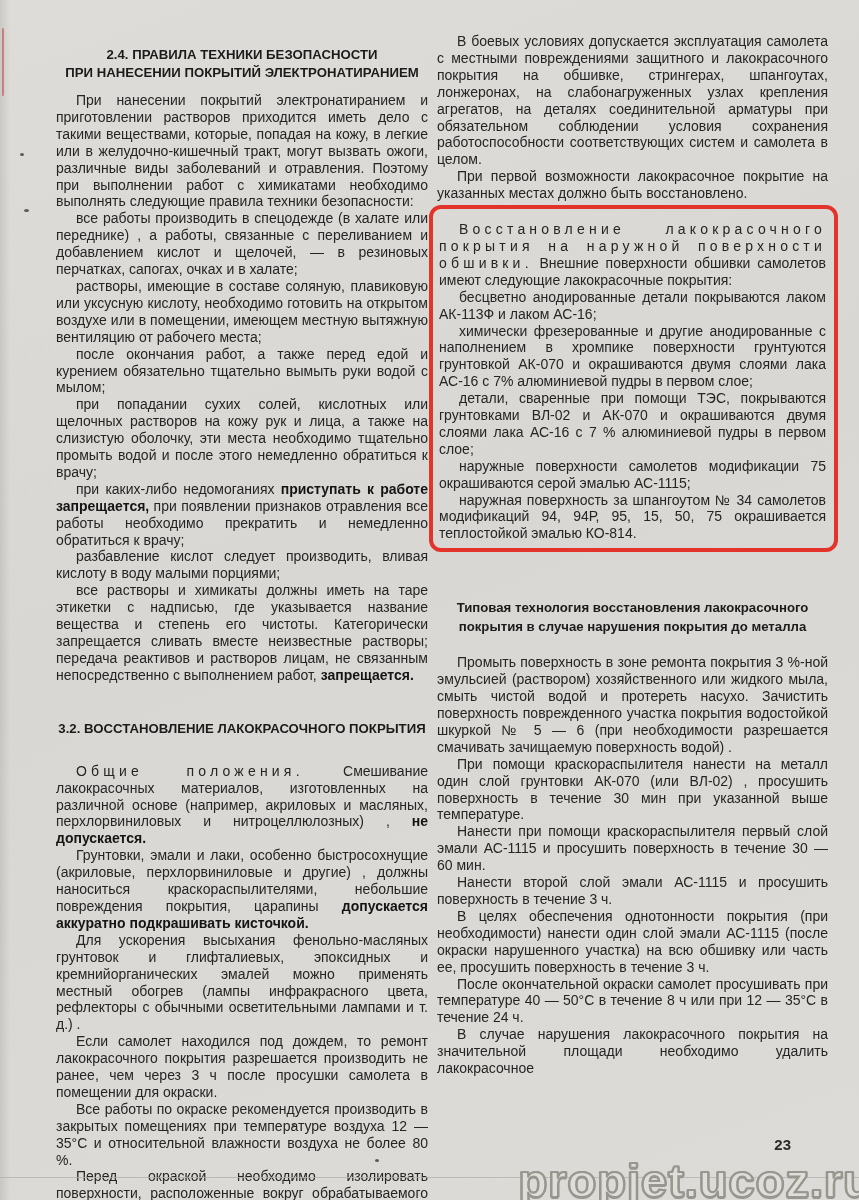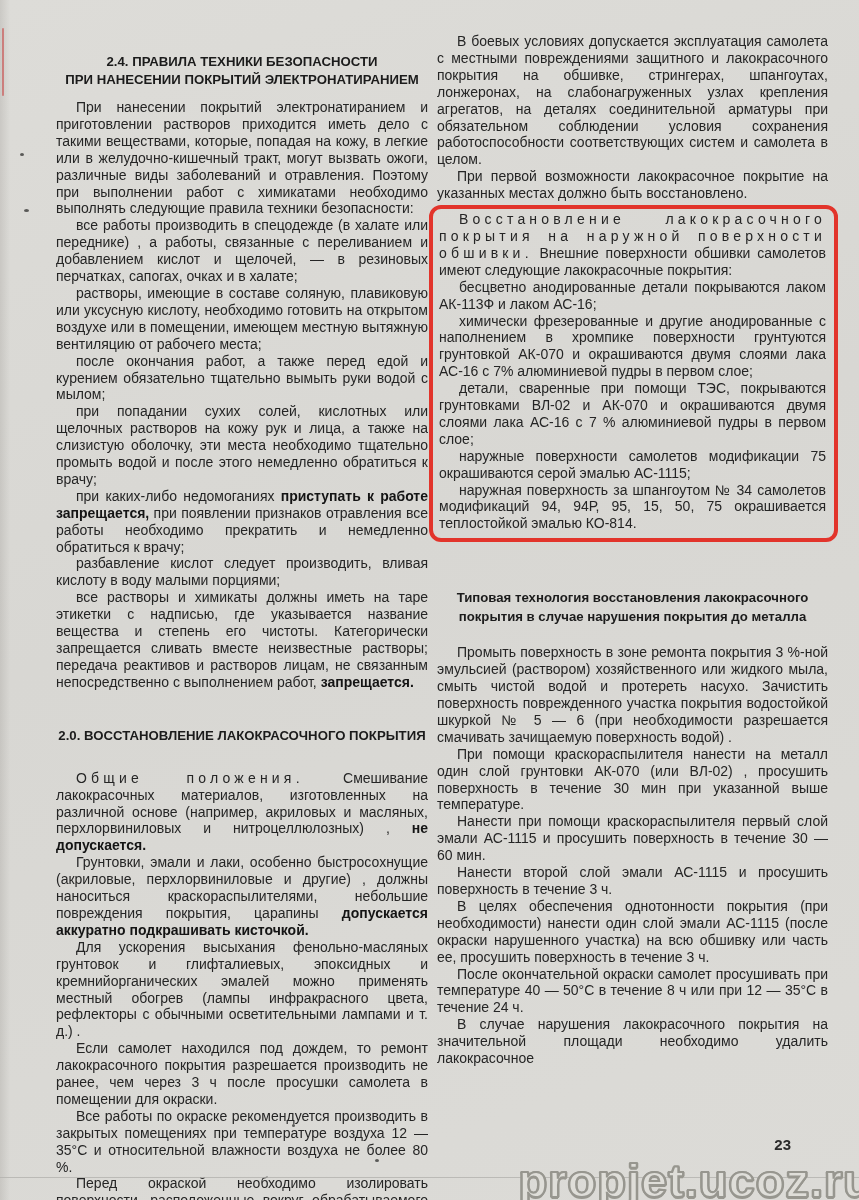--- a/index.html
+++ b/index.html
@@ -12,28 +12,28 @@
   .edge-shade { position:absolute; left:0; top:0; width:10px; height:100%;
     background:linear-gradient(90deg, rgba(120,115,110,0.18), rgba(120,115,110,0)); }
   .col { position:absolute; font-size:14px; line-height:16.9px; text-align:justify; }
   .col-left  { left:56px;  top:36px; width:372px; }
   .col-right { left:437px; top:33px; width:391px; }
   p { margin:0; text-indent:20px; }
   p.no-indent { text-indent:0; }
   b { font-weight:bold; color:#141414; }
   .h1, .h2, .h3 { font-weight:bold; text-align:center; text-indent:0;
     font-size:13.2px; line-height:18px; color:#1b1b1b; }
-  .h1 { margin:17px 0 10px 0; }
+  .h1 { margin:10px 0 10px 0; }
   .h2 { margin:36px 0 25px 0; }
   .h3 { margin:46px 0 18px 0; line-height:19px; }
   .h-line { display:block; white-space:nowrap; }
   .spaced { letter-spacing:0.30em; }
   .highlight-box {
     border:4px solid #e2342b; border-radius:12px;
-    margin:3px -10px 0 -8px; padding:2px 8px 6px 6px;
+    margin:3px -10px 0 -8px; padding:12px 8px 6px 6px;
   }
   .page-number { position:absolute; top:1136px; right:68px;
     font-size:15px; font-weight:bold; color:#2a2a2a; }
   .watermark {
     position:absolute; bottom:-8px; right:-14px; white-space:nowrap;
     font-size:47px; font-weight:bold; letter-spacing:1px;
     color:rgba(229,228,224,0.92);
     -webkit-text-stroke:2px #97968f;
     text-shadow: 1.5px 0 0 #98978f, -1.5px 0 0 #98978f, 0 1.5px 0 #98978f, 0 -1.5px 0 #98978f;
   }
@@ -65,21 +65,21 @@
     </div>
     <p>При нанесении покрытий электронатиранием и приготовлении растворов приходится иметь дело с такими веществами, которые, попадая на кожу, в легкие или в желудочно-кишечный тракт, могут вызвать ожоги, различные виды заболеваний и отравления. Поэтому при выполнении работ с химикатами необходимо выполнять следующие правила техники безопасности:</p>
     <p>все работы производить в спецодежде (в халате или переднике) , а работы, связанные с переливанием и добавлением кислот и щелочей, — в резиновых перчатках, сапогах, очках и в халате;</p>
     <p>растворы, имеющие в составе соляную, плавиковую или уксусную кислоту, необходимо готовить на открытом воздухе или в помещении, имеющем местную вытяжную вентиляцию от рабочего места;</p>
     <p>после окончания работ, а также перед едой и курением обязательно тщательно вымыть руки водой с мылом;</p>
     <p>при попадании сухих солей, кислотных или щелочных растворов на кожу рук и лица, а также на слизистую оболочку, эти места необходимо тщательно промыть водой и после этого немедленно обратиться к врачу;</p>
     <p><span>при каких-либо недомоганиях </span><b>приступать к работе запрещается,</b><span> при появлении признаков отравления все работы необходимо прекратить и немедленно обратиться к врачу;</span></p>
     <p>разбавление кислот следует производить, вливая кислоту в воду малыми порциями;</p>
     <p><span>все растворы и химикаты должны иметь на таре этикетки с надписью, где указывается название вещества и степень его чистоты. Категорически запрещается сливать вместе неизвестные растворы; передача реактивов и растворов лицам, не связанным непосредственно с выполнением работ, </span><b>запрещается.</b></p>
     <div class="h2">
-      <span class="h-line">2.0. ВОССТАНОВЛЕНИЕ ЛАКОКРАСОЧНОГО ПОКРЫТИЯ</span>
+      <span class="h-line">3.2. ВОССТАНОВЛЕНИЕ ЛАКОКРАСОЧНОГО ПОКРЫТИЯ</span>
     </div>
     <p><span class="spaced">Общие положения.</span><span> Смешивание лакокрасочных материалов, изготовленных на различной основе (например, акриловых и масляных, перхлорвиниловых и нитроцеллюлозных) , </span><b>не допускается.</b></p>
     <p><span>Грунтовки, эмали и лаки, особенно быстросохнущие (акриловые, перхлорвиниловые и другие) , должны наноситься краскораспылителями, небольшие повреждения покрытия, царапины </span><b>допускается аккуратно подкрашивать кисточкой.</b></p>
     <p>Для ускорения высыхания фенольно-масляных грунтовок и глифталиевых, эпоксидных и кремнийорганических эмалей можно применять местный обогрев (лампы инфракрасного цвета, рефлекторы с обычными осветительными лампами и т. д.) .</p>
     <p>Если самолет находился под дождем, то ремонт лакокрасочного покрытия разрешается производить не ранее, чем через 3 ч после просушки самолета в помещении для окраски.</p>
     <p>Все работы по окраске рекомендуется производить в закрытых помещениях при температуре воздуха 12 — 35°С и относительной влажности воздуха не более 80 %.</p>
     <p>Перед окраской необходимо изолировать поверхности, расположенные вокруг обрабатываемого участка, с помощью бумаги и липкой ленты.</p>
 
   </div>
 

